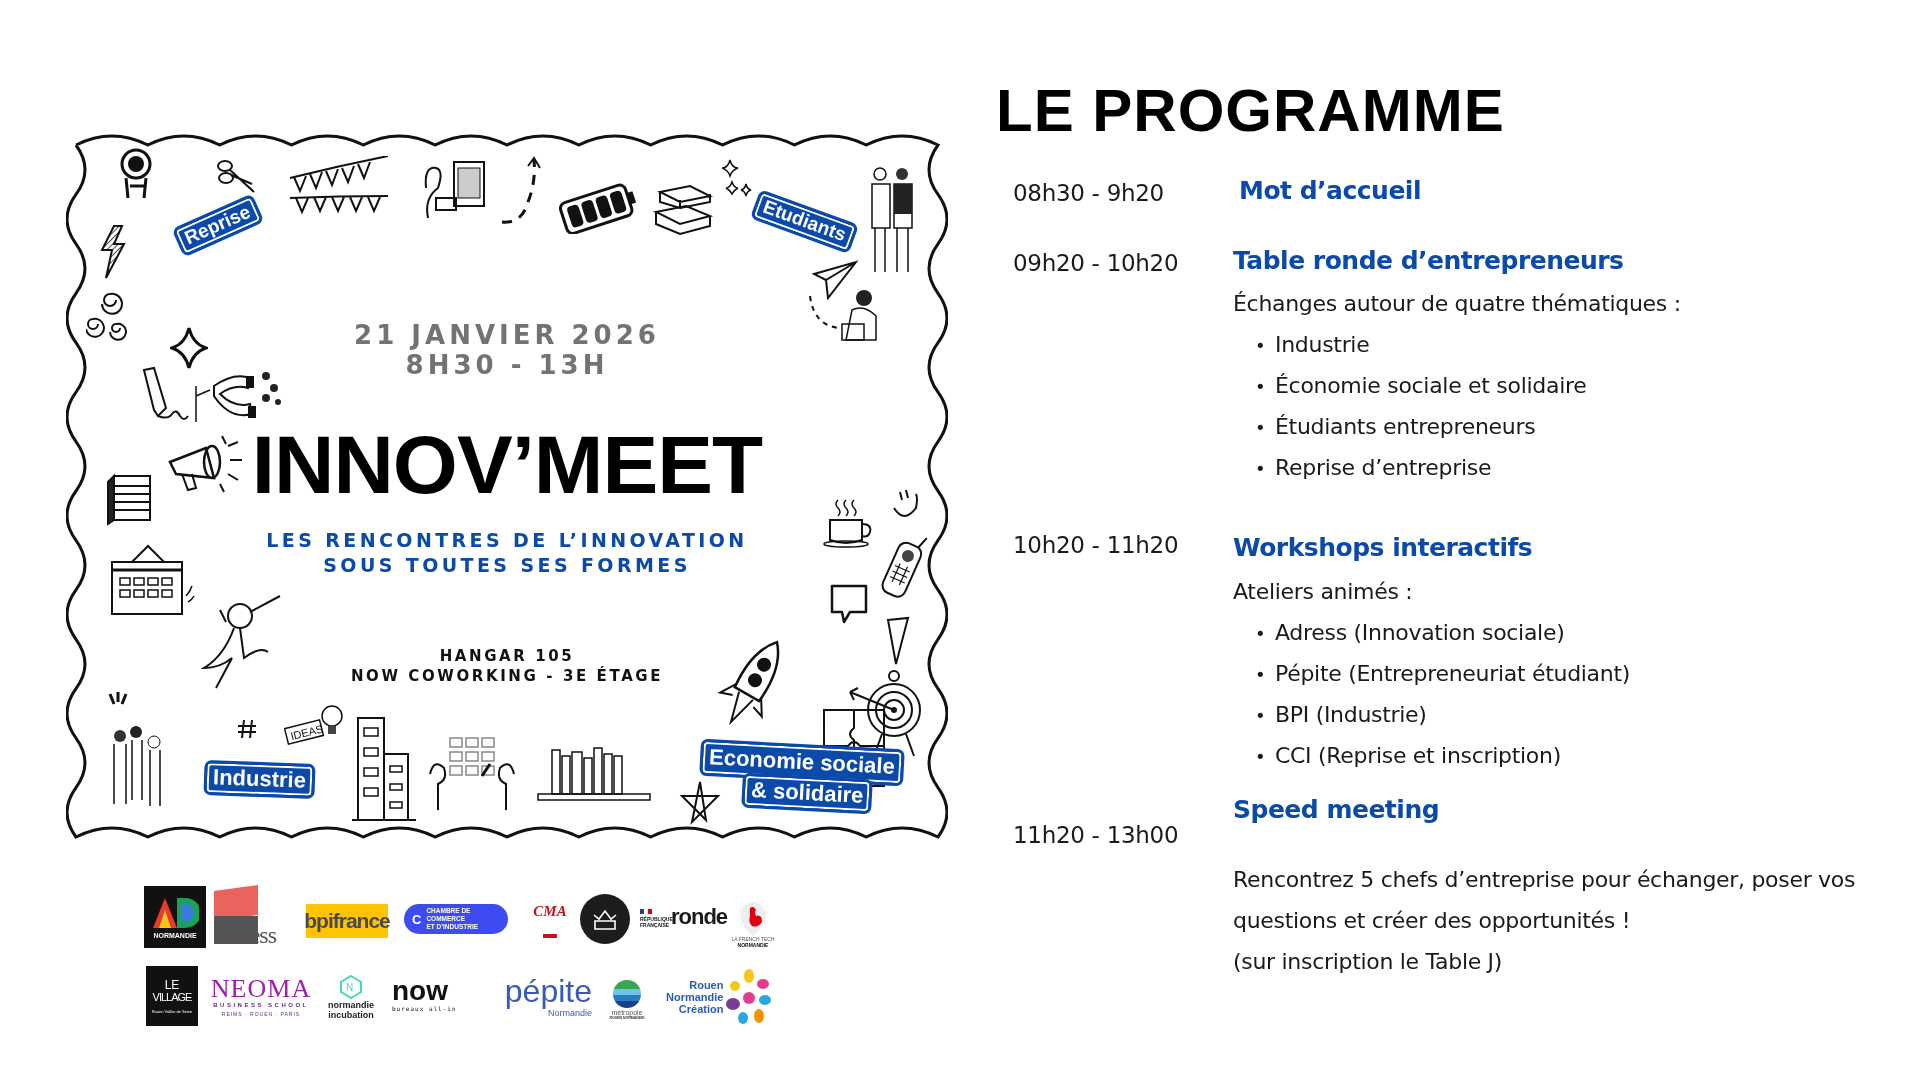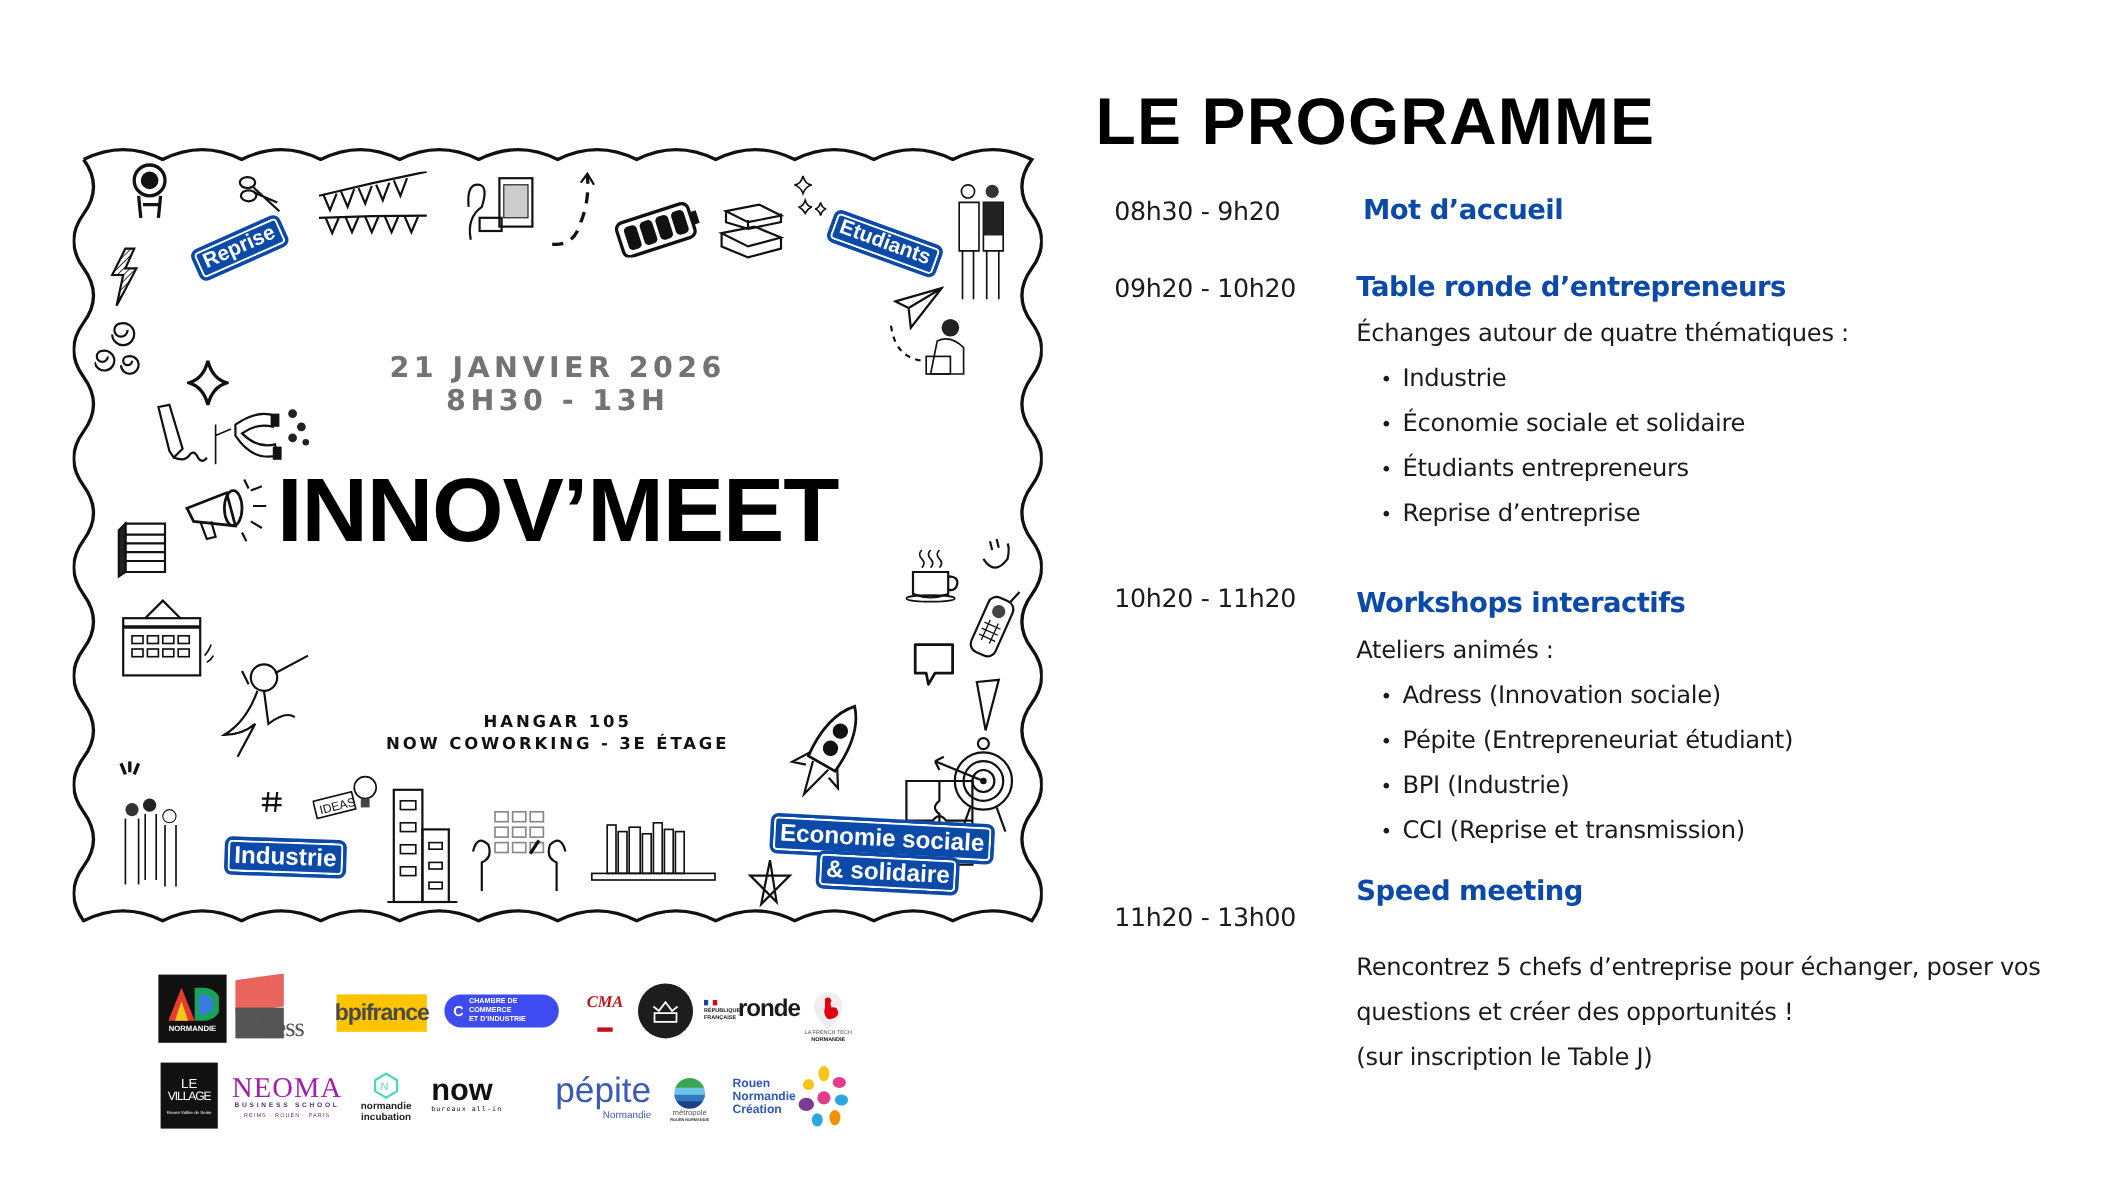--- a/index.html
+++ b/index.html
@@ -272,20 +272,24 @@
   <div class="sticker st-etudiants"><span>Etudiants</span></div>
   <div class="sticker st-industrie"><span>Industrie</span></div>
   <div class="sticker st-eco"><span>Economie sociale</span></div>
   <div class="sticker st-eco2"><span>&amp; solidaire</span></div>
 
   <div class="poster-text p-date">
     <div>21 JANVIER 2026</div>
     <div>8H30 - 13H</div>
   </div>
   <div class="poster-text p-title">INNOV’MEET</div>
+  <div class="poster-text p-sub">
+    <div>LES RENCONTRES DE L’INNOVATION</div>
+    <div>SOUS TOUTES SES FORMES</div>
+  </div>
   <div class="poster-text p-venue">
     <div>HANGAR 105</div>
     <div>NOW COWORKING - 3E ÉTAGE</div>
   </div>
 </div>
 
 <div class="logos">
 
   <div class="logo" style="left:4px;top:4px;width:62px;height:62px;background:#111;flex-direction:column;">
     <svg width="48" height="34" viewBox="0 0 48 34">
@@ -377,21 +381,21 @@
         <g clip-path="url(#gc)">
           <rect x="0" y="0" width="30" height="10" fill="#3aa655"></rect>
           <rect x="0" y="10" width="30" height="6" fill="#6fc3e8"></rect>
           <rect x="0" y="16" width="30" height="6" fill="#2a7bbf"></rect>
           <rect x="0" y="22" width="30" height="8" fill="#1c3f8a"></rect>
         </g>
       </svg>
     <span style="font:7px 'Liberation Sans',sans-serif;color:#555">métropole</span>
     <span style="font:bold 3.5px 'Liberation Sans',sans-serif;color:#333">ROUEN NORMANDIE</span>
   </div>
-  <div class="logo" style="left:526px;top:84px;width:110px;height:62px;justify-content:flex-start;">
+  <div class="logo" style="left:526px;top:84px;width:110px;height:62px;justify-content:flex-start;text-align:right;">
     <span style="display:flex;flex-direction:column;color:#2c5ab8;font:bold 11px 'Liberation Sans',sans-serif;line-height:12px">
       <span>Rouen</span>
       <span>Normandie</span>
       <span>Création</span>
     </span>
     <svg width="48" height="58" viewBox="0 0 48 58" style="margin-left:2px">
       <ellipse cx="24" cy="8" rx="5" ry="7" fill="#f5c518"></ellipse>
         <ellipse cx="38" cy="16" rx="6" ry="5" fill="#e53b8c"></ellipse>
         <ellipse cx="40" cy="32" rx="6" ry="5" fill="#2aa7e0"></ellipse>
         <ellipse cx="34" cy="48" rx="5" ry="7" fill="#f39200"></ellipse>
@@ -420,21 +424,21 @@
   <div class="slot-item" style="top:455px"><span class="bullet">•</span><span>Reprise d’entreprise</span></div>
 </div>
 
 <div>
   <div class="slot-time" style="top:532px">10h20 - 11h20</div>
   <div class="slot-title" style="top:533px">Workshops interactifs</div>
   <div class="slot-line" style="top:579px">Ateliers animés :</div>
   <div class="slot-item" style="top:620px"><span class="bullet">•</span><span>Adress (Innovation sociale)</span></div>
   <div class="slot-item" style="top:661px"><span class="bullet">•</span><span>Pépite (Entrepreneuriat étudiant)</span></div>
   <div class="slot-item" style="top:702px"><span class="bullet">•</span><span>BPI (Industrie)</span></div>
-  <div class="slot-item" style="top:743px"><span class="bullet">•</span><span>CCI (Reprise et transmission)</span></div>
+  <div class="slot-item" style="top:743px"><span class="bullet">•</span><span>CCI (Reprise et inscription)</span></div>
 </div>
 
 <div>
   <div class="slot-time" style="top:822px">11h20 - 13h00</div>
   <div class="slot-title" style="top:795px">Speed meeting</div>
   <div class="slot-line" style="top:867px">Rencontrez 5 chefs d’entreprise pour échanger, poser vos</div>
   <div class="slot-line" style="top:908px">questions et créer des opportunités !</div>
   <div class="slot-line" style="top:949px">(sur inscription le Table J)</div>
 </div>
 

